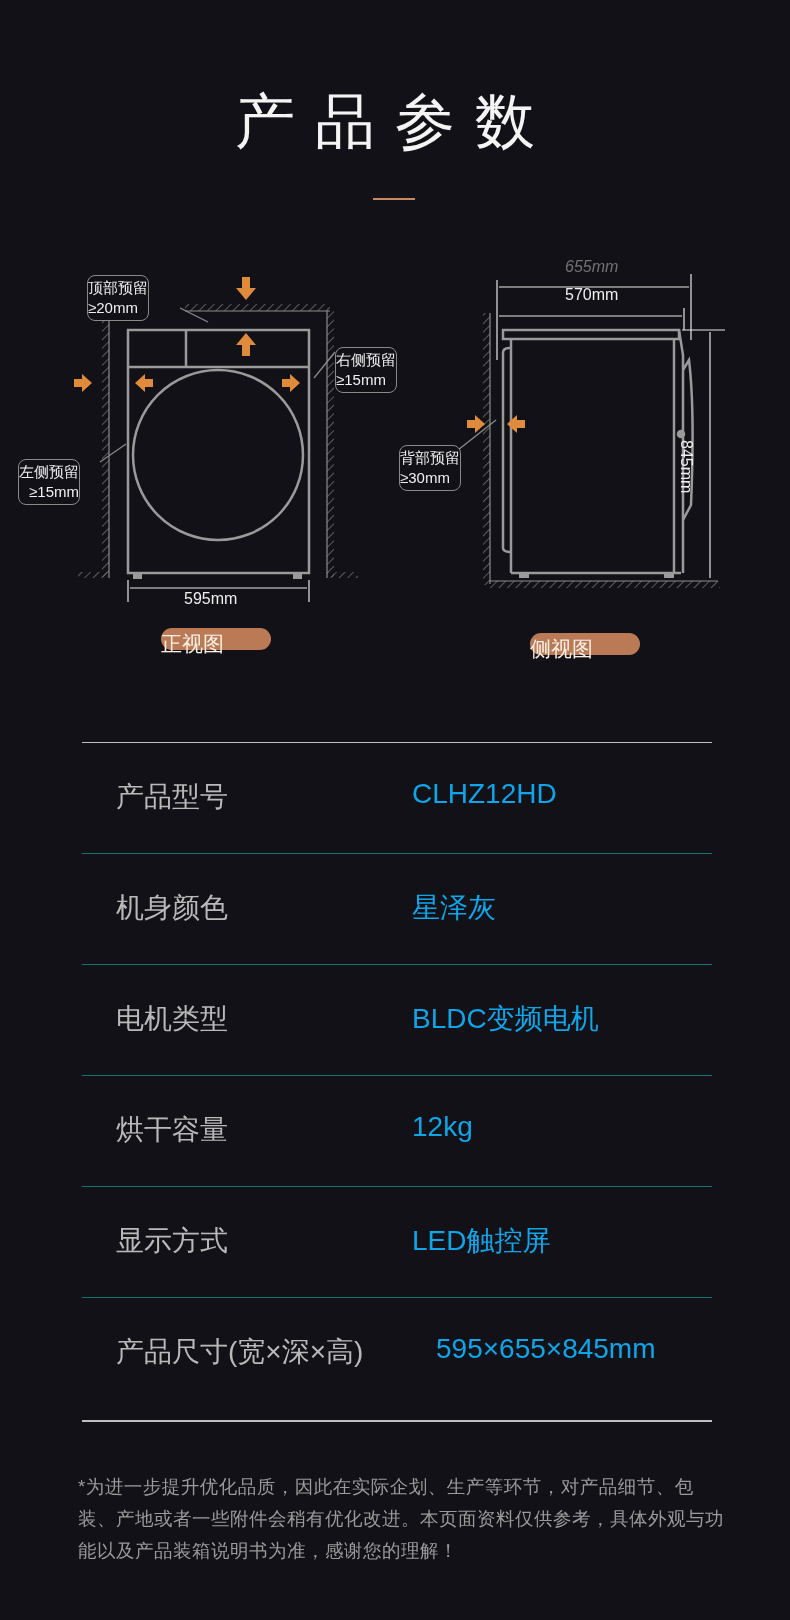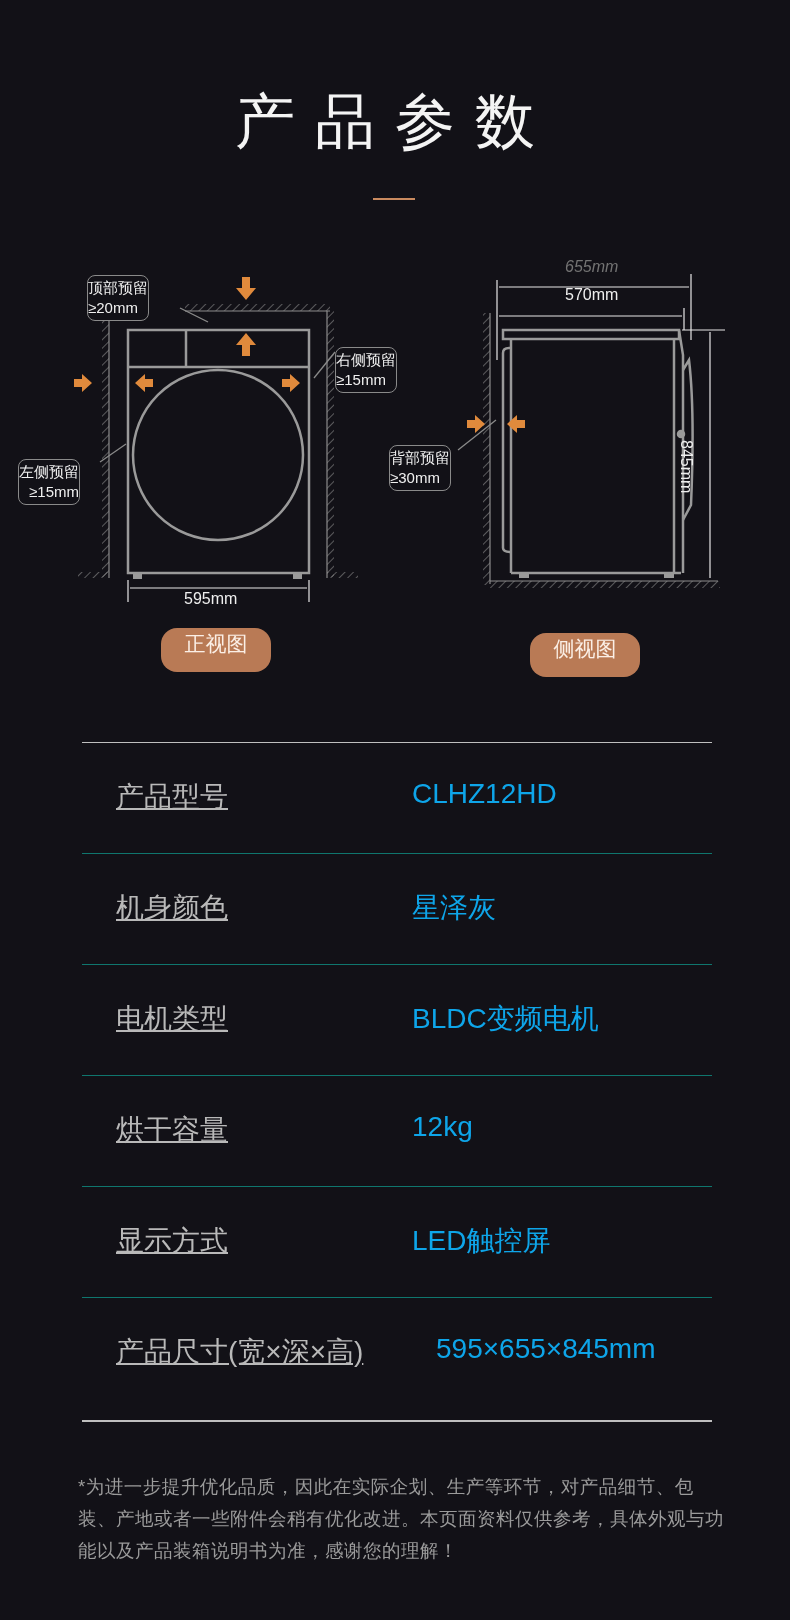--- a/index.html
+++ b/index.html
@@ -23,32 +23,31 @@
   }
   .diagram { position: absolute; left: 0; top: 250px; width: 790px; height: 420px; }
   .diagram svg { position: absolute; left: 0; top: 0; }
   .callout {
     position: absolute; border: 1.5px solid #8a8a8a; border-radius: 8px;
     color: #efefef; font-size: 15px; line-height: 20px; padding: 2px 0;
     background: #121117;
   }
   .view-badge {
     position: absolute; background: #b97a55; color: #fbefe6;
-    font-size: 21px; border-radius: 16px; height: 44px; line-height: 32px;
-    width: 110px; text-align: center;
+    font-size: 21px; border-radius: 16px; height: 22px; line-height: 32px;
+    width: 110px; text-align: left;
   }
   .specs { position: absolute; left: 82px; top: 742px; width: 630px; }
   .spec-row {
     position: relative; height: 110px; border-top: 1px solid #0f766e;
   }
   .spec-row:first-child { border-top: 1.5px solid #bfbfbf; }
   .spec-label {
     position: absolute; left: 34px; top: 35px; font-size: 28px; color: #b9b9b9;
     white-space: nowrap;
-    text-decoration: underline;
   }
   .spec-value {
     position: absolute; left: 330px; top: 35px; font-size: 28px; color: #0ea5e9;
     white-space: nowrap;
   }
   .specs-bottom { position: absolute; left: 82px; top: 1420px; width: 630px; height: 1.5px; background: #bfbfbf; }
   .note {
     position: absolute; left: 78px; top: 1463px; width: 646px;
     font-size: 18.5px; line-height: 32px; color: #9b9b9b; letter-spacing: 0.5px; margin-top: 8px;
   }
@@ -157,21 +156,21 @@
     <div>≥20mm</div>
   </div>
   <div class="callout" style="left:335px; top:73px;margin-top:24px;">
     <div>右侧预留</div>
     <div>≥15mm</div>
   </div>
   <div class="callout" style="left:18px; top:209px;text-align:right;">
     <div>左侧预留</div>
     <div>≥15mm</div>
   </div>
-  <div class="callout" style="left:389px; top:195px;">
+  <div class="callout" style="left:399px; top:195px;">
     <div>背部预留</div>
     <div>≥30mm</div>
   </div>
 
   <div style="position:absolute; left:184px; top:340px; font-size:16px; color:#eee;text-align:right;">595mm</div>
   <div style="position:absolute; left:565px; top:8px; font-size:16px; color:#737373;font-style:italic;">655mm</div>
   <div style="position:absolute; left:565px; top:36px; font-size:16px; color:#eee;">570mm</div>
   <div style="position:absolute; left:695px; top:190px; font-size:16px; color:#eee; transform:rotate(90deg); transform-origin:left top; white-space:nowrap;">845mm</div>
 
   <div class="view-badge" style="left:161px; top:378px;">正视图</div>

